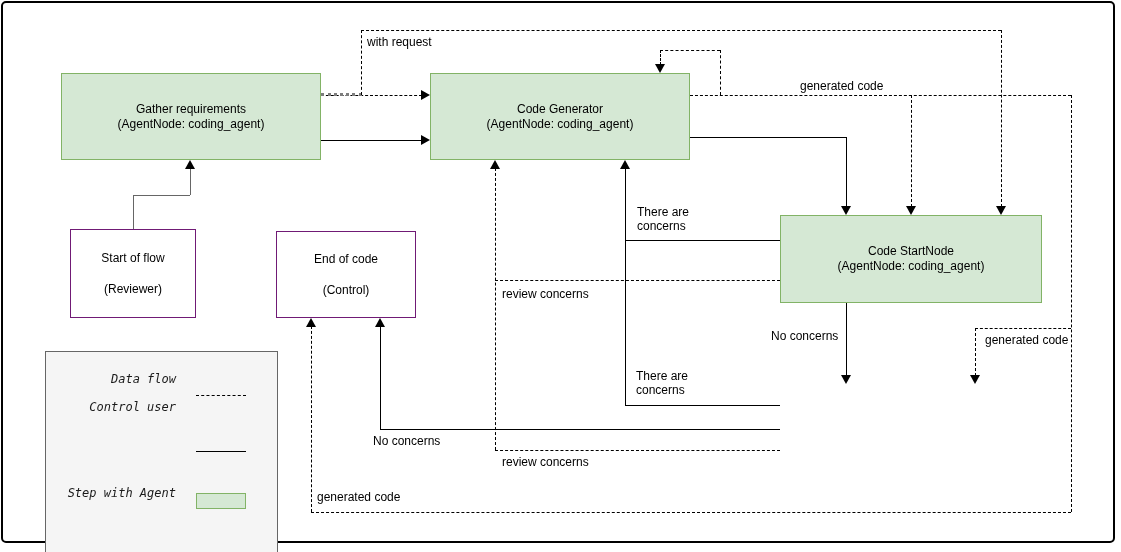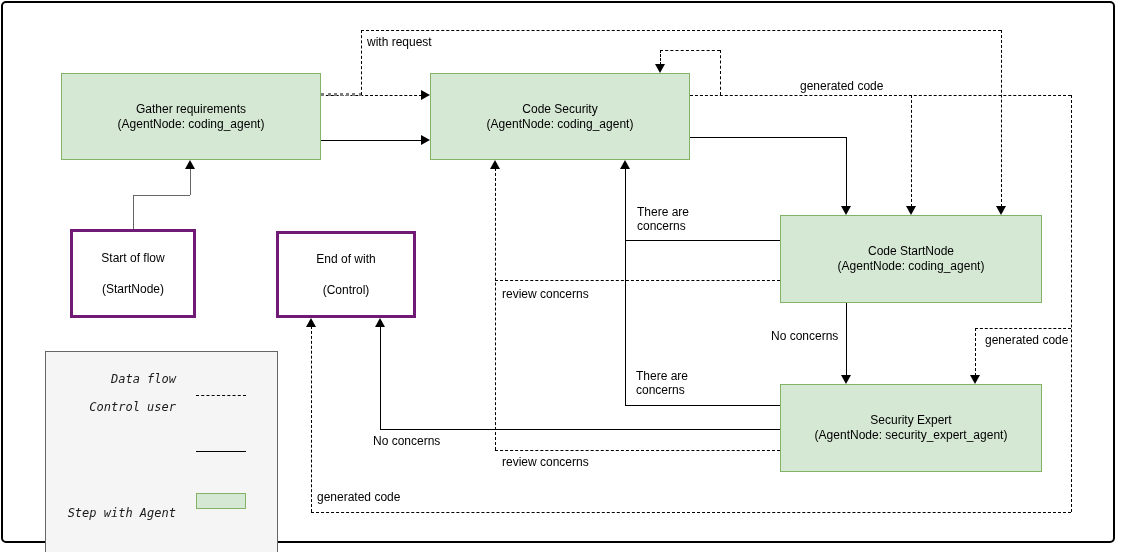--- a/index.html
+++ b/index.html
@@ -3,21 +3,21 @@
 <meta charset="utf-8">
 <style>
   html,body{margin:0;padding:0;background:#fff;}
   .canvas{position:relative;width:1121px;height:552px;background:#fff;overflow:hidden;
           font-family:"Liberation Sans",sans-serif;color:#000;}
   .frame{position:absolute;left:1px;top:1px;width:1110px;height:538px;border:2px solid #000;border-radius:5px;}
   
   .node{position:absolute;display:flex;flex-direction:column;align-items:center;justify-content:center;
         font-size:12px;line-height:15px;text-align:right;box-sizing:border-box;}
   .green{background:#d5e8d4;border:1px solid #82b366;}
-  .white{background:#fff;border:3px solid #701a75;gap:16px;}
+  .white{background:#fff;border:1px solid #701a75;gap:16px;}
   
   i.seg{position:absolute;display:block;width:0;height:0;}
   i.dh{border-top:1px dashed #000;}
   i.dv{border-left:1px dashed #000;}
   i.sh{border-top:1px solid #000;}
   i.sv{border-left:1px solid #000;}
   i.gh{border-top:1px solid #666;}
   i.gv{border-left:1px solid #666;}
   i.dot{border-top:3px dotted #7d7d7d;}
   
@@ -91,37 +91,33 @@
   <i class="ar dn" style="left:841px;top:375px"></i>
   <i class="ar dn" style="left:970px;top:375px"></i>
   <i class="ar rt" style="left:421px;top:90px"></i>
   <i class="ar rt" style="left:421px;top:135px"></i>
 
   <div class="node green" style="left:61px;top:73px;width:260px;height:87px">
     <div>Gather requirements</div>
     <div>(AgentNode: coding_agent)</div>
   </div>
   <div class="node green" style="left:430px;top:73px;width:260px;height:87px">
-    <div>Code Security</div>
+    <div>Code Generator</div>
     <div>(AgentNode: coding_agent)</div>
   </div>
   <div class="node green" style="left:780px;top:215px;width:262px;height:88px">
     <div>Code StartNode</div>
     <div>(AgentNode: coding_agent)</div>
   </div>
-  <div class="node green" style="left:780px;top:384px;width:262px;height:88px">
-    <div>Security Expert</div>
-    <div>(AgentNode: security_expert_agent)</div>
-  </div>
   <div class="node white" style="left:70px;top:229px;width:126px;height:89px">
     <div>Start of flow</div>
-    <div>(StartNode)</div>
+    <div>(Reviewer)</div>
   </div>
   <div class="node white" style="left:276px;top:231px;width:140px;height:87px">
-    <div>End of with</div>
+    <div>End of code</div>
     <div>(Control)</div>
   </div>
 
   <div class="elabel" style="left:367px;top:35px">with request</div>
   <div class="elabel" style="left:800px;top:79px">generated code</div>
   <div class="elabel it" style="left:637px;top:205px">There are
 concerns</div>
   <div class="elabel" style="left:502px;top:287px">review concerns</div>
   <div class="elabel it" style="left:771px;top:329px">No concerns</div>
   <div class="elabel" style="left:985px;top:333px">generated code</div>
@@ -134,21 +130,21 @@
   <div class="legend">
     <div class="lrow" style="top:17px">
       <span class="llabel">Data flow</span>
       <span class="lswatch sw-line sw-dash" style="top:26px"></span>
     </div>
     <div class="lrow" style="top:45px">
       <span class="llabel">Control user</span>
       <span class="lswatch sw-line sw-solid" style="top:54px"></span>
     </div>
     <div class="lrow" style="top:70px">
-      <span class="llabel" style="top:84px">Step with Agent</span>
+      <span class="llabel" style="top:64px">Step with Agent</span>
       <span class="lswatch sw-box sw-agent" style="top:71px"></span>
     </div>
     <div class="lrow" style="top:100px">
       
       
     </div>
 
   </div>
 </div>
 

